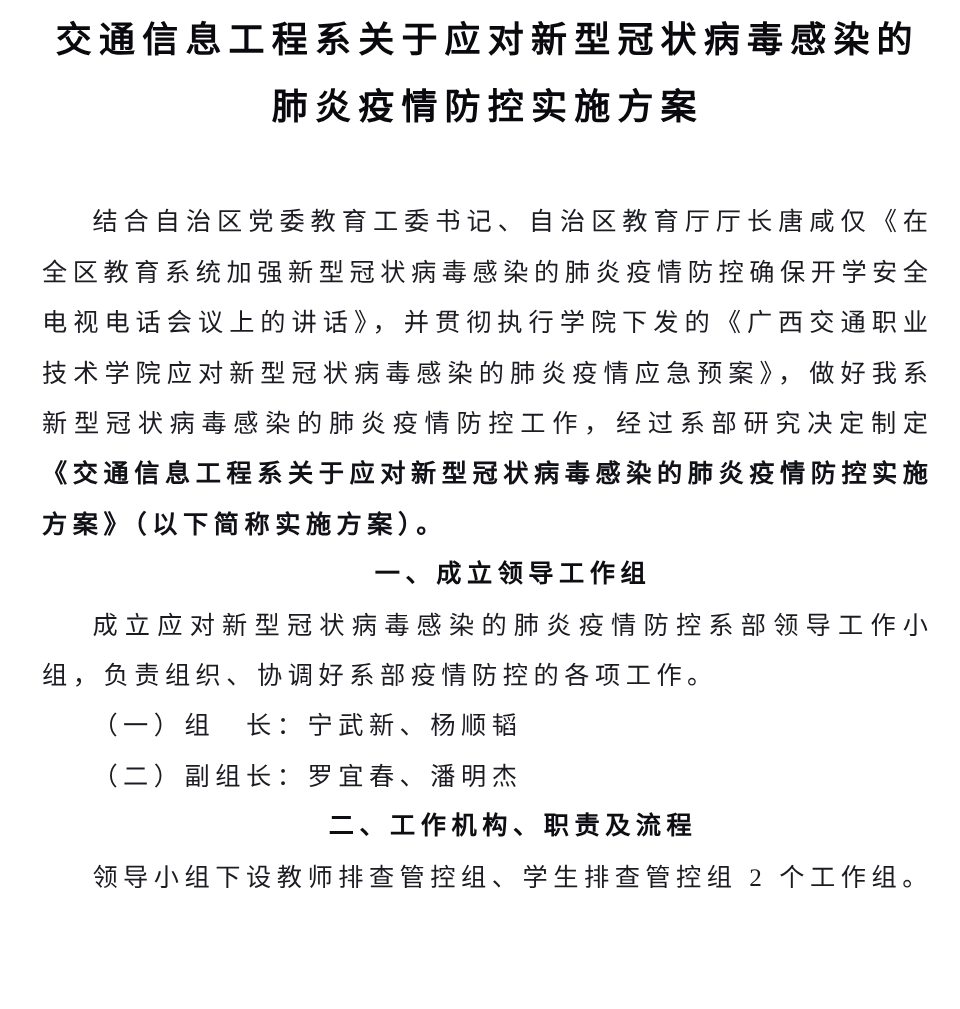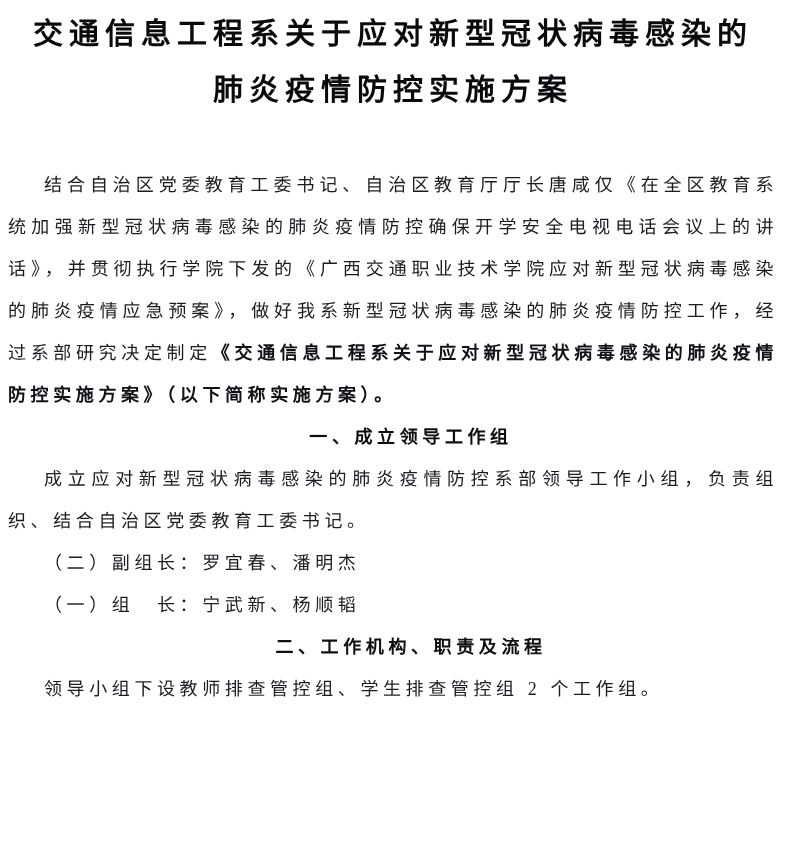--- a/index.html
+++ b/index.html
@@ -4,39 +4,39 @@
 <style>
   html, body {
     margin: 0;
     padding: 0;
     background: #ffffff;
   }
   .page {
     width: 800px;
     height: 841px;
     box-sizing: border-box;
-    padding: 6px 22px 10px 8px;
+    padding: 6px 22px 10px 35px;
     background: #ffffff;
     color: #1b1b22;
     font-family: "Liberation Serif", "DejaVu Serif", serif;
     overflow: hidden;
   }
   .doc-title {
     margin: 0 0 46px 0;
     font-family: "Liberation Sans", "DejaVu Sans", sans-serif;
     font-weight: bold;
     color: #0a0a0e;
     font-size: 30px;
     line-height: 56px;
     letter-spacing: 6px;
     text-align: center;
   }
   .para {
     margin: 0;
-    font-size: 18px;
+    font-size: 21px;
     line-height: 42px;
     letter-spacing: 4.6px;
     text-align: justify;
     text-justify: inter-character;
     text-indent: 2em;
     color: #1b1b22;
   }
   .heading {
     font-weight: bold;
     font-family: "Liberation Sans", "DejaVu Sans", sans-serif;
@@ -55,24 +55,24 @@
 
   <h1 class="doc-title">
     <div>交通信息工程系关于应对新型冠状病毒感染的</div>
     <div>肺炎疫情防控实施方案</div>
   </h1>
 
   <p class="para"><span>结合自治区党委教育工委书记、自治区教育厅厅长唐咸仅《在全区教育系统加强新型冠状病毒感染的肺炎疫情防控确保开学安全电视电话会议上的讲话》，并贯彻执行学院下发的《广西交通职业技术学院应对新型冠状病毒感染的肺炎疫情应急预案》，做好我系新型冠状病毒感染的肺炎疫情防控工作，经过系部研究决定制定</span><span class="emph">《交通信息工程系关于应对新型冠状病毒感染的肺炎疫情防控实施方案》（以下简称实施方案）。</span></p>
 
   <h2 class="para heading">一、成立领导工作组</h2>
 
-  <p class="para">成立应对新型冠状病毒感染的肺炎疫情防控系部领导工作小组，负责组织、结合自治区党委教育工委书记。</p>
+  <p class="para">成立应对新型冠状病毒感染的肺炎疫情防控系部领导工作小组，负责组织、协调好系部疫情防控的各项工作。</p>
+
+  <p class="para">（一）组　长：宁武新、杨顺韬</p>
 
   <p class="para">（二）副组长：罗宜春、潘明杰</p>
-
-  <p class="para">（一）组　长：宁武新、杨顺韬</p>
 
 
   <h2 class="para heading">二、工作机构、职责及流程</h2>
 
   <p class="para">领导小组下设教师排查管控组、学生排查管控组 2 个工作组。</p>
 
 </main>
 
 </body></html>

